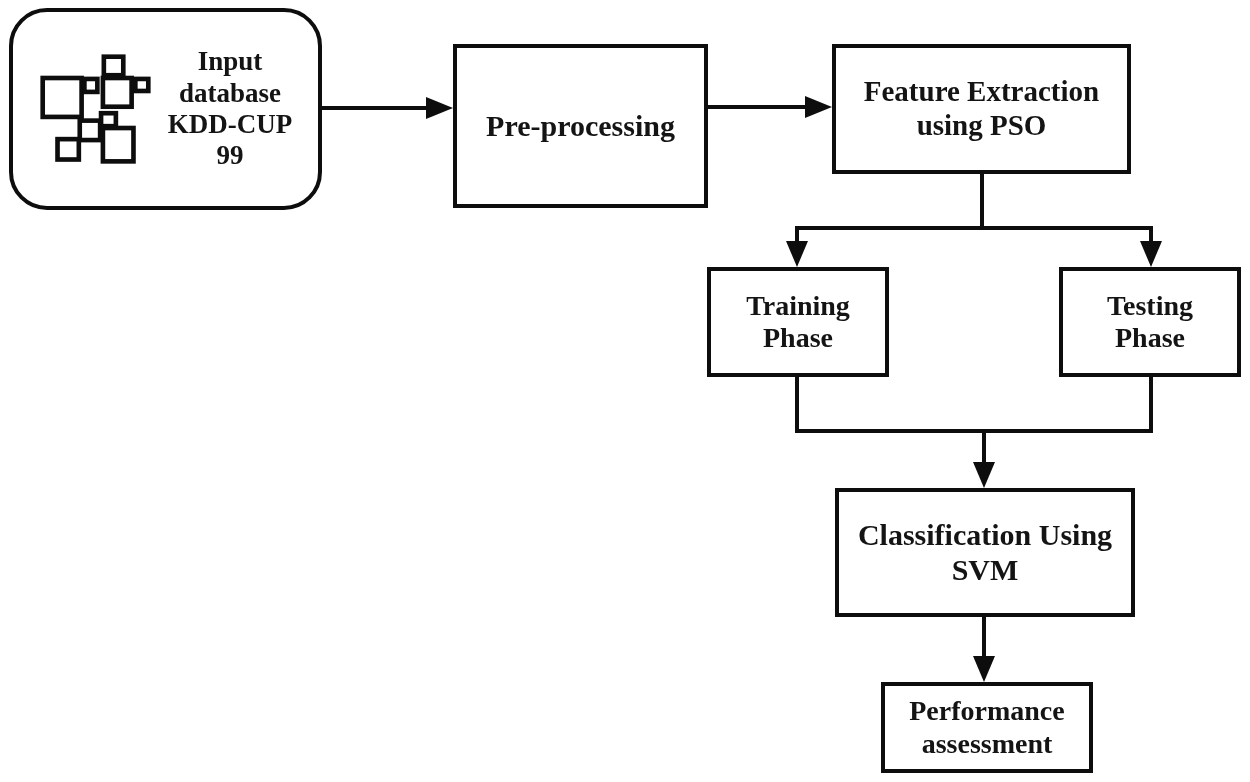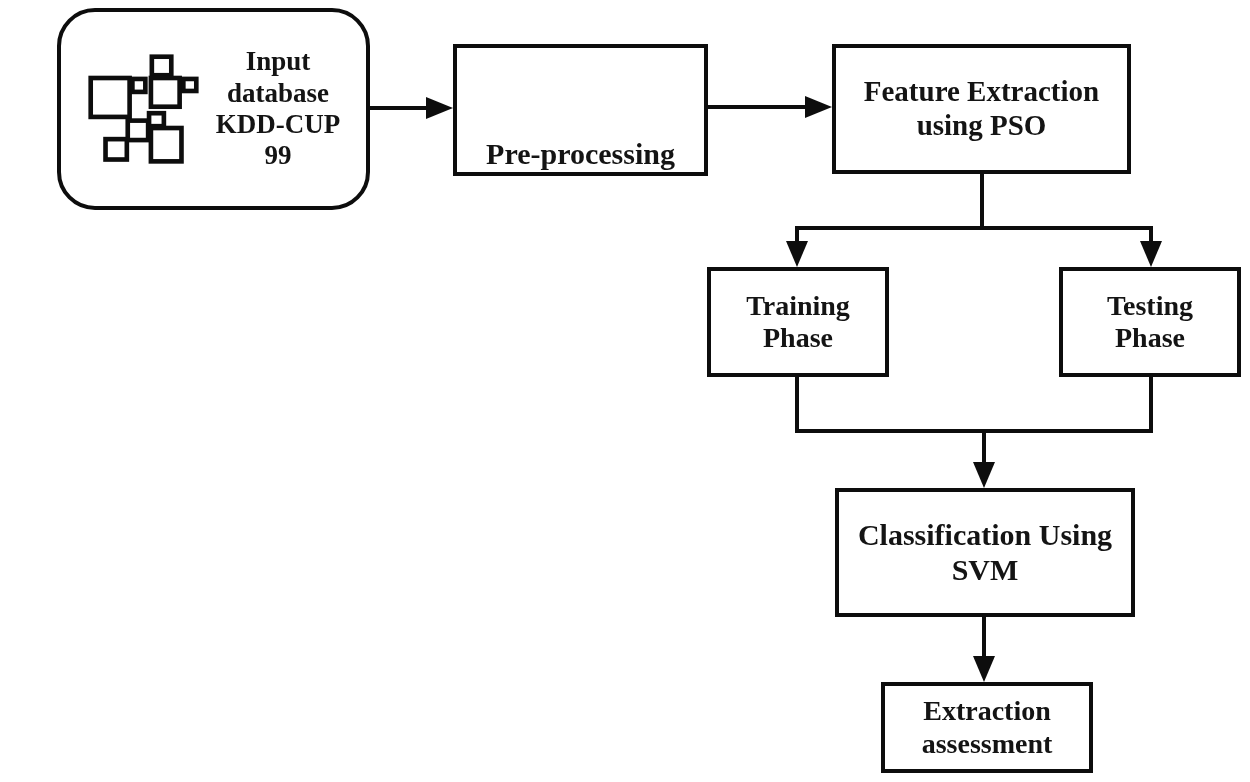--- a/index.html
+++ b/index.html
@@ -10,21 +10,21 @@
   }
   .edges-svg { position:absolute; left:0; top:0; z-index:0; pointer-events:none; }
   .node {
     position:absolute; z-index:1; box-sizing:border-box;
     background:var(--bg,#ffffff);
     border:4px solid var(--stroke,#0d0d0d);
     display:flex; align-items:center; justify-content:center;
     text-align:center; font-weight:bold; color:var(--text,#141414);
     line-height:1.16;
   }
-  .node.rounded { border-radius:38px; justify-content:flex-start; padding:0 10px 0 26px;margin-left:48px; }
+  .node.rounded { border-radius:38px; justify-content:flex-start; padding:0 10px 0 26px; }
   .node .lbl { display:inline-block; }
   .rounded .txt-wrap { flex:1; display:flex; justify-content:center; }
   .icon-squares { flex:0 0 auto; display:block; }
 </style>
 </head>
 <body>
 
 <div class="canvas">
 
   <svg class="edges-svg" width="1250" height="782" viewBox="0 0 1250 782">
@@ -62,37 +62,37 @@
         <rect x="41" y="72" width="22" height="21"></rect>
         <rect x="17" y="92" width="23" height="22"></rect>
         <rect x="66" y="80" width="33" height="36"></rect>
       </g>
     </svg>
     <span class="txt-wrap">
       <span class="lbl" style="max-width:132px;">Input database KDD-CUP 99</span>
     </span>
   </div>
 
-  <div class="node" style="left:453px; top:44px; width:255px; height:132px; font-size:30px;align-items:flex-end;">
+  <div class="node" style="left:453px; top:44px; width:255px; height:164px; font-size:30px;">
     <span class="lbl">Pre-processing</span>
   </div>
 
   <div class="node" style="left:832px; top:44px; width:299px; height:130px; font-size:29px;">
     <span class="lbl" style="max-width:262px;">Feature Extraction using PSO</span>
   </div>
 
   <div class="node" style="left:707px; top:267px; width:182px; height:110px; font-size:28px;">
     <span class="lbl" style="max-width:130px;">Training Phase</span>
   </div>
 
   <div class="node" style="left:835px; top:488px; width:300px; height:129px; font-size:30px;">
     <span class="lbl" style="max-width:282px;">Classification Using SVM</span>
   </div>
 
   <div class="node" style="left:1059px; top:267px; width:182px; height:110px; font-size:28px;">
     <span class="lbl" style="max-width:120px;">Testing Phase</span>
   </div>
 
   <div class="node" style="left:881px; top:682px; width:212px; height:91px; font-size:28px;">
-    <span class="lbl" style="max-width:180px;">Extraction assessment</span>
+    <span class="lbl" style="max-width:180px;">Performance assessment</span>
   </div>
 
 </div>
 
 </body></html>

